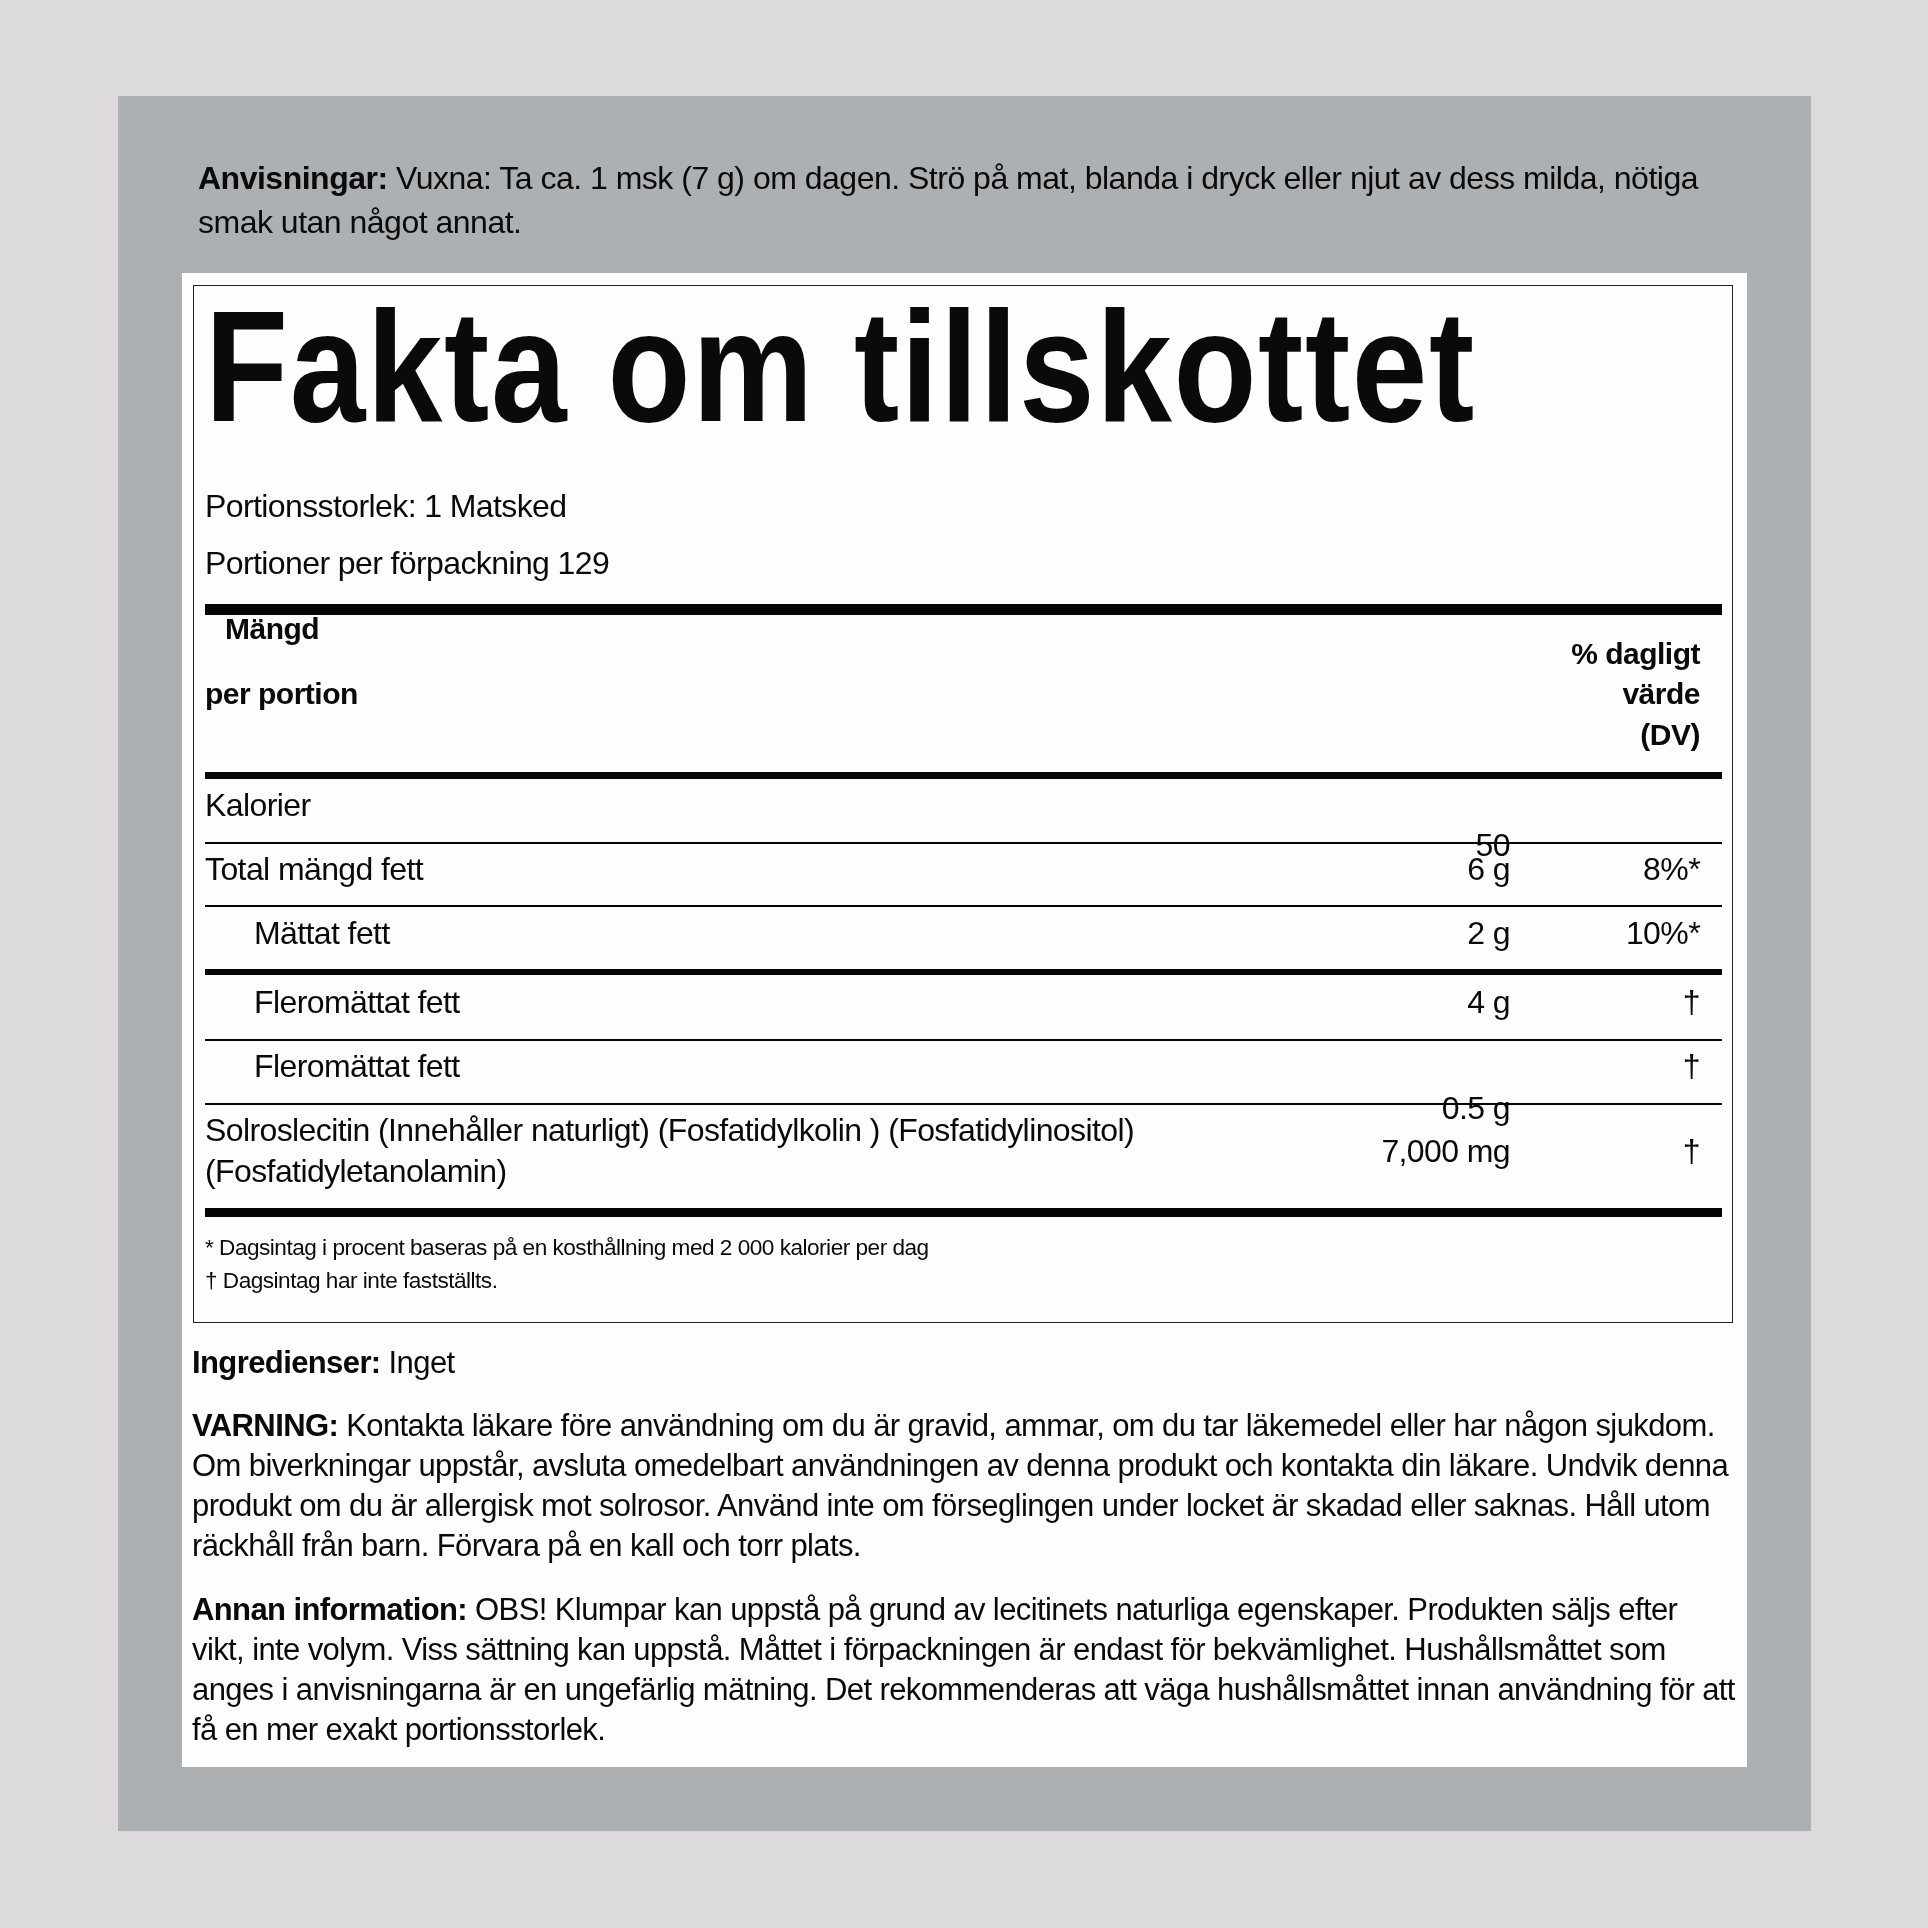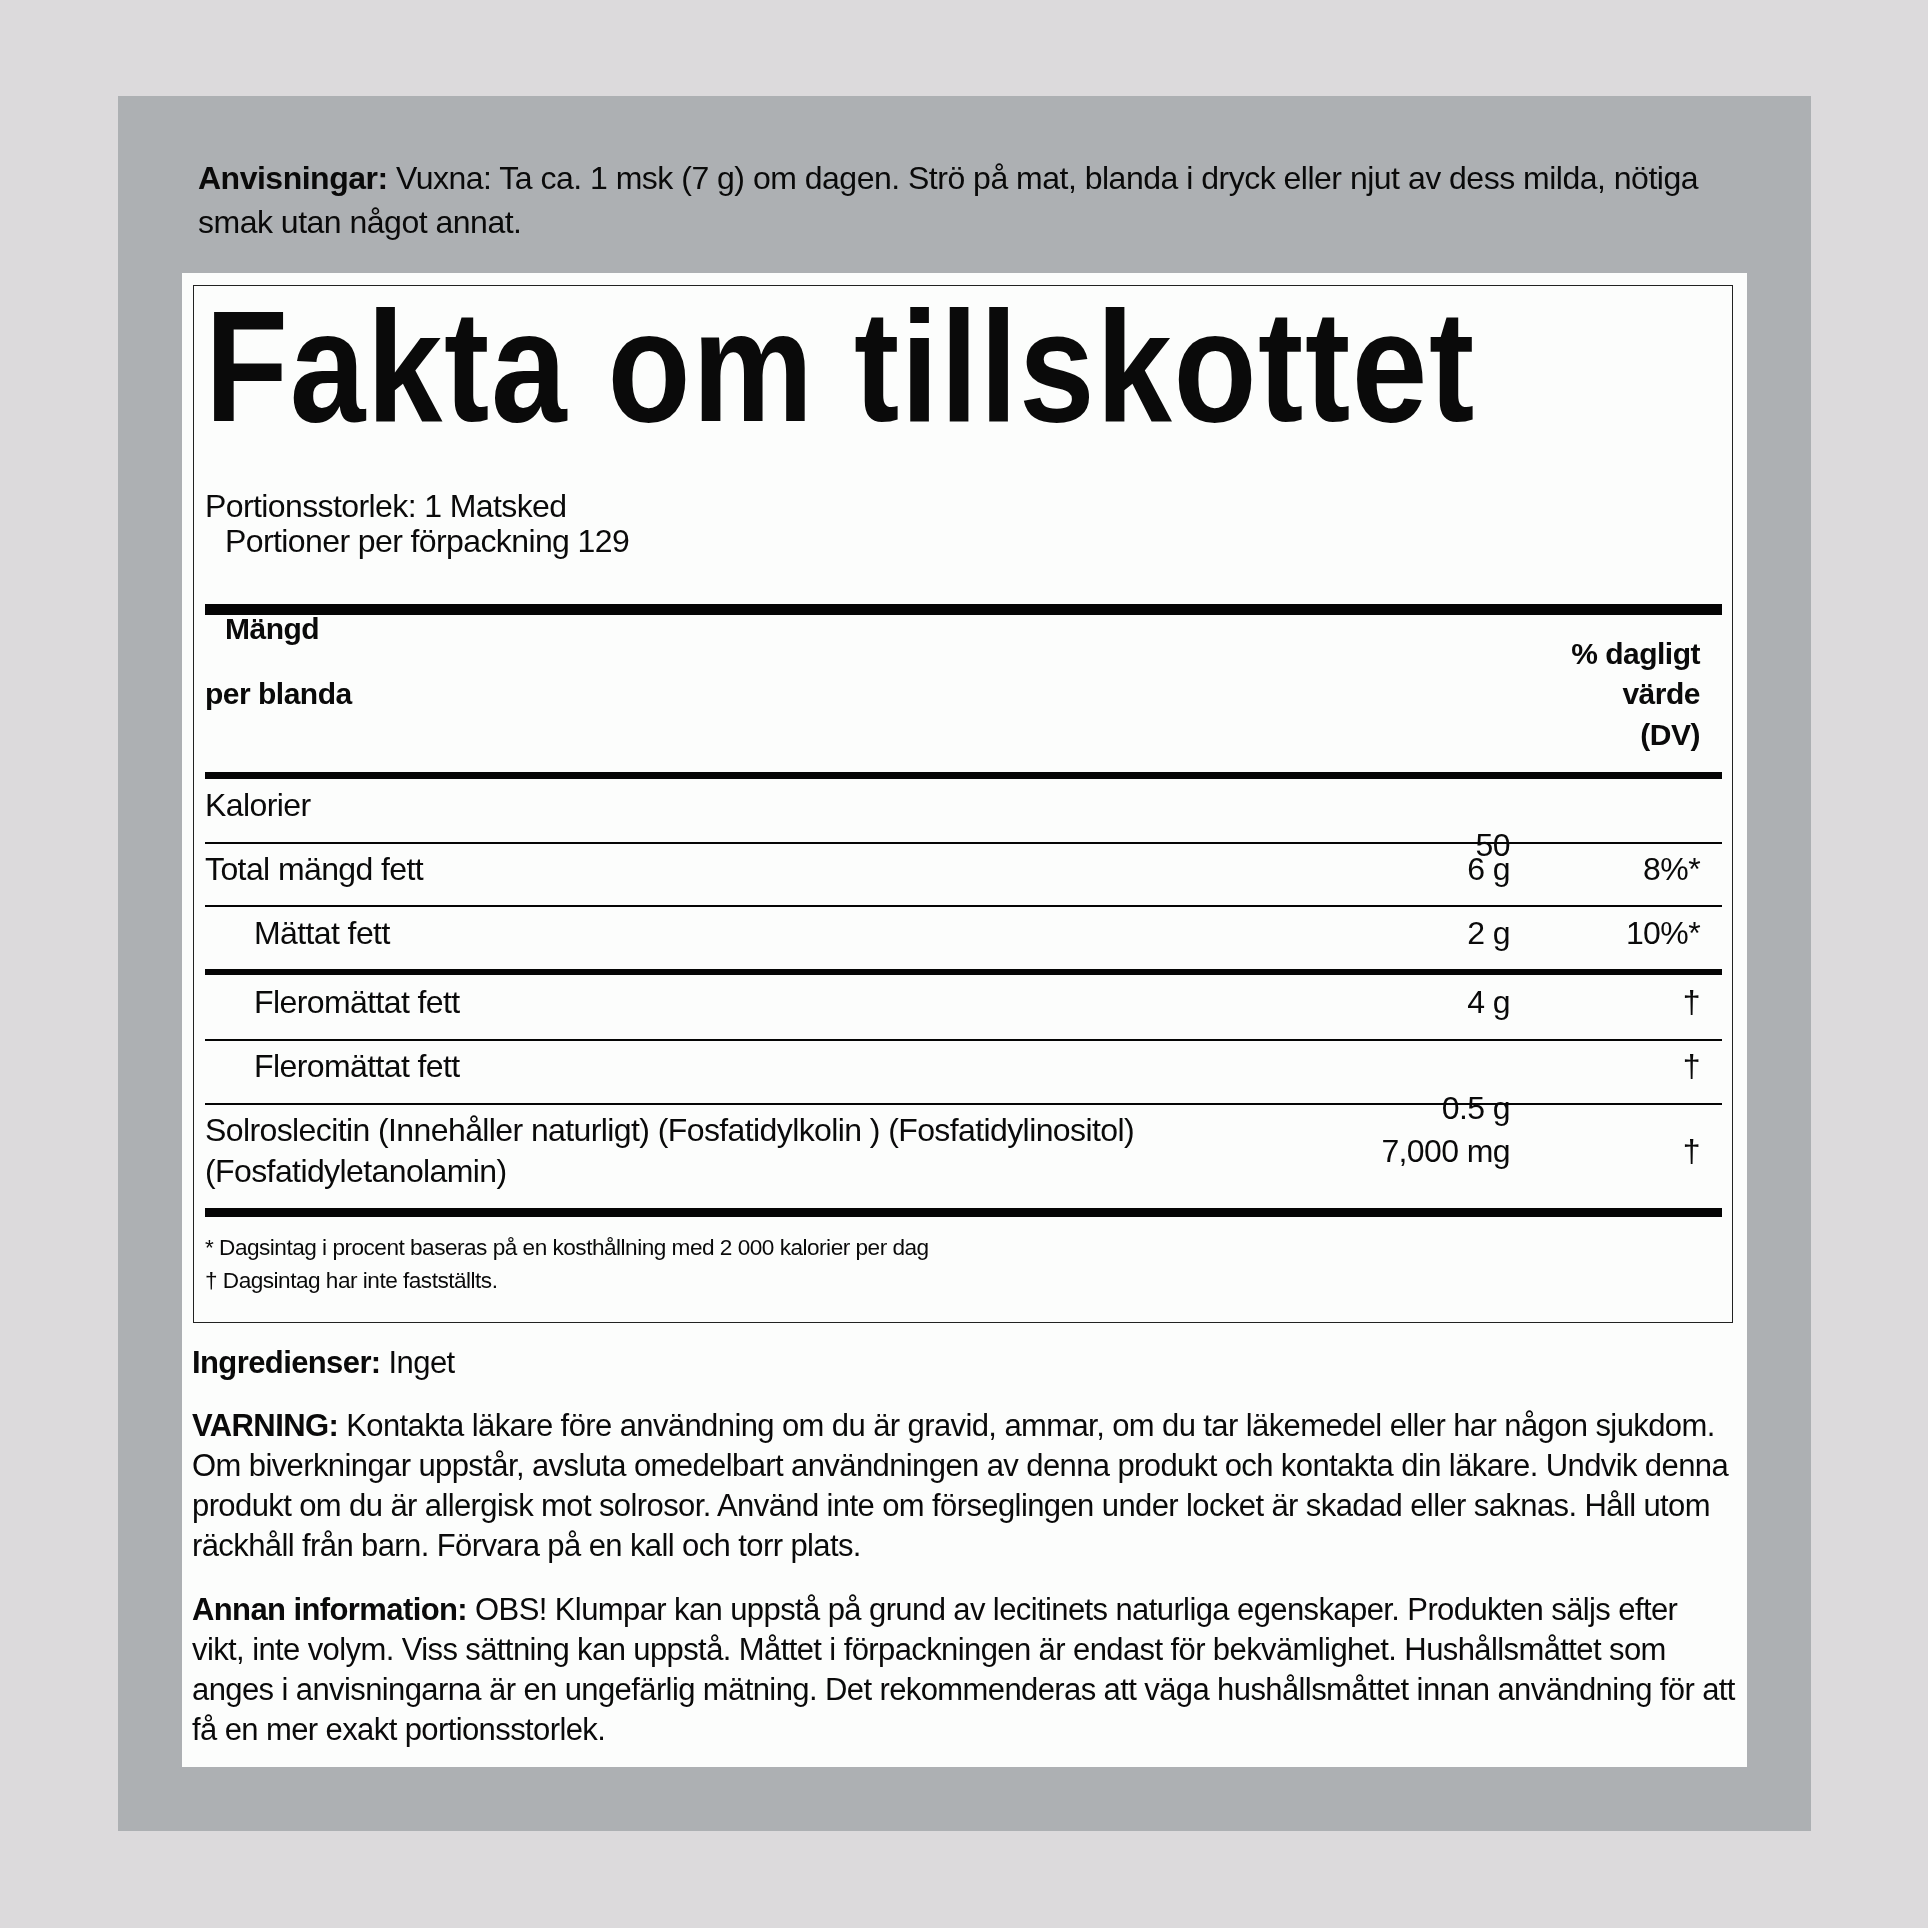--- a/index.html
+++ b/index.html
@@ -64,26 +64,26 @@
 <div class="directions">
   <span class="b">Anvisningar:</span><span> Vuxna: Ta ca. 1 msk (7 g) om dagen. Strö på mat, blanda i dryck eller njut av dess milda, nötiga smak utan något annat.</span>
 </div>
 
 <div class="card"></div>
 <div class="facts"></div>
 
 <div class="title">Fakta om tillskottet</div>
 
 <div class="abs txt" style="left:205px; top:488px;">Portionsstorlek: 1 Matsked</div>
-<div class="abs txt" style="left:205px; top:523px;margin-left:20px;">Portioner per förpackning 129</div>
+<div class="abs txt" style="left:205px; top:545px;">Portioner per förpackning 129</div>
 
 <div class="rule r-thick" style="top:604px;"></div>
 
 <div class="abs hdr" style="left:205px; top:612px;margin-left:20px;">Mängd</div>
-<div class="abs hdr" style="left:205px; top:677px;">per blanda</div>
+<div class="abs hdr" style="left:205px; top:677px;">per portion</div>
 <div class="abs hdr right" style="right:228px; top:637px;">% dagligt</div>
 <div class="abs hdr right" style="right:228px; top:677px;">värde</div>
 <div class="abs hdr right" style="right:228px; top:718px;">(DV)</div>
 
 <div class="rule r-mid" style="top:772px;"></div>
 
 <div class="abs txt" style="left:205px; top:787px;">Kalorier</div>
 <div class="abs txt right" style="right:418px; top:787px;margin-top:40px;">50</div>
 <div class="rule r-thin" style="top:842px;"></div>
 

